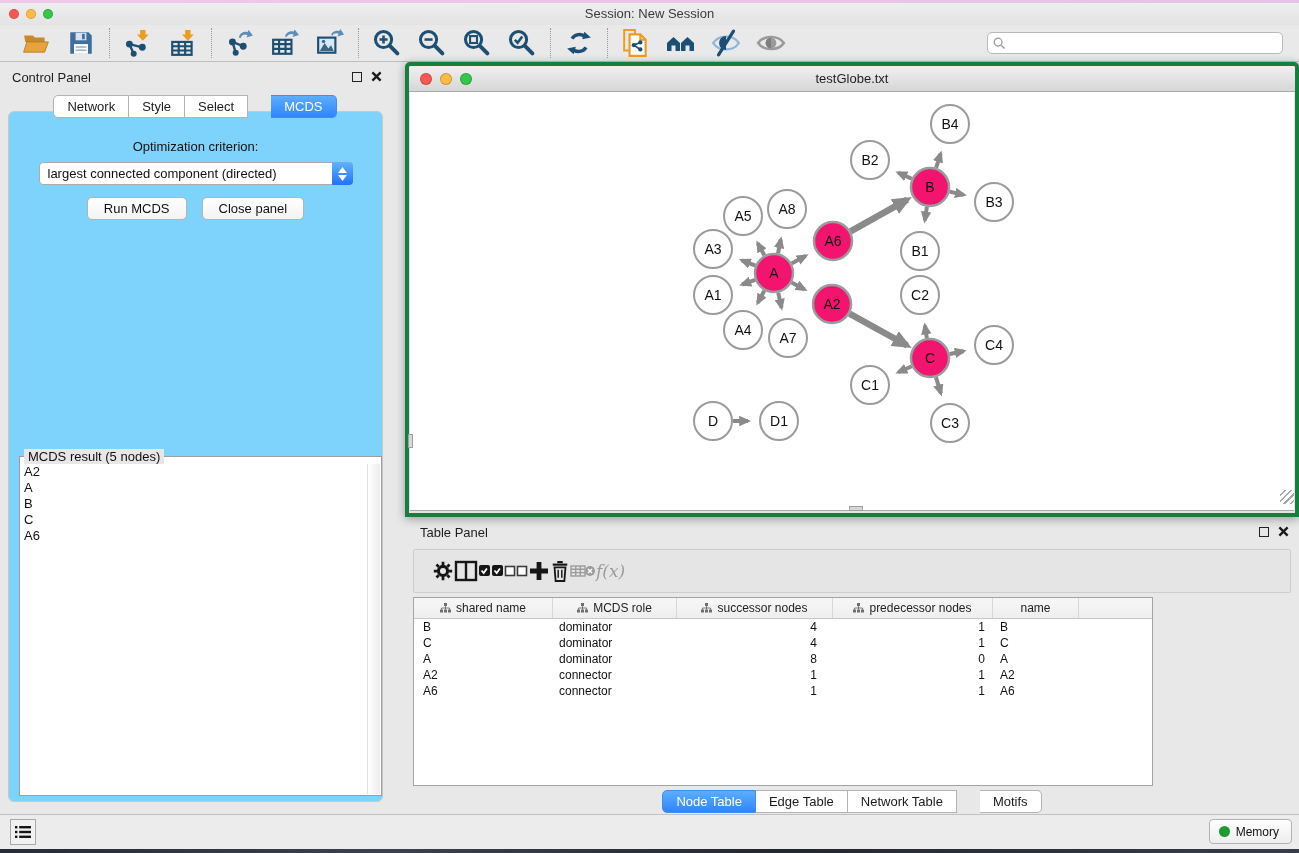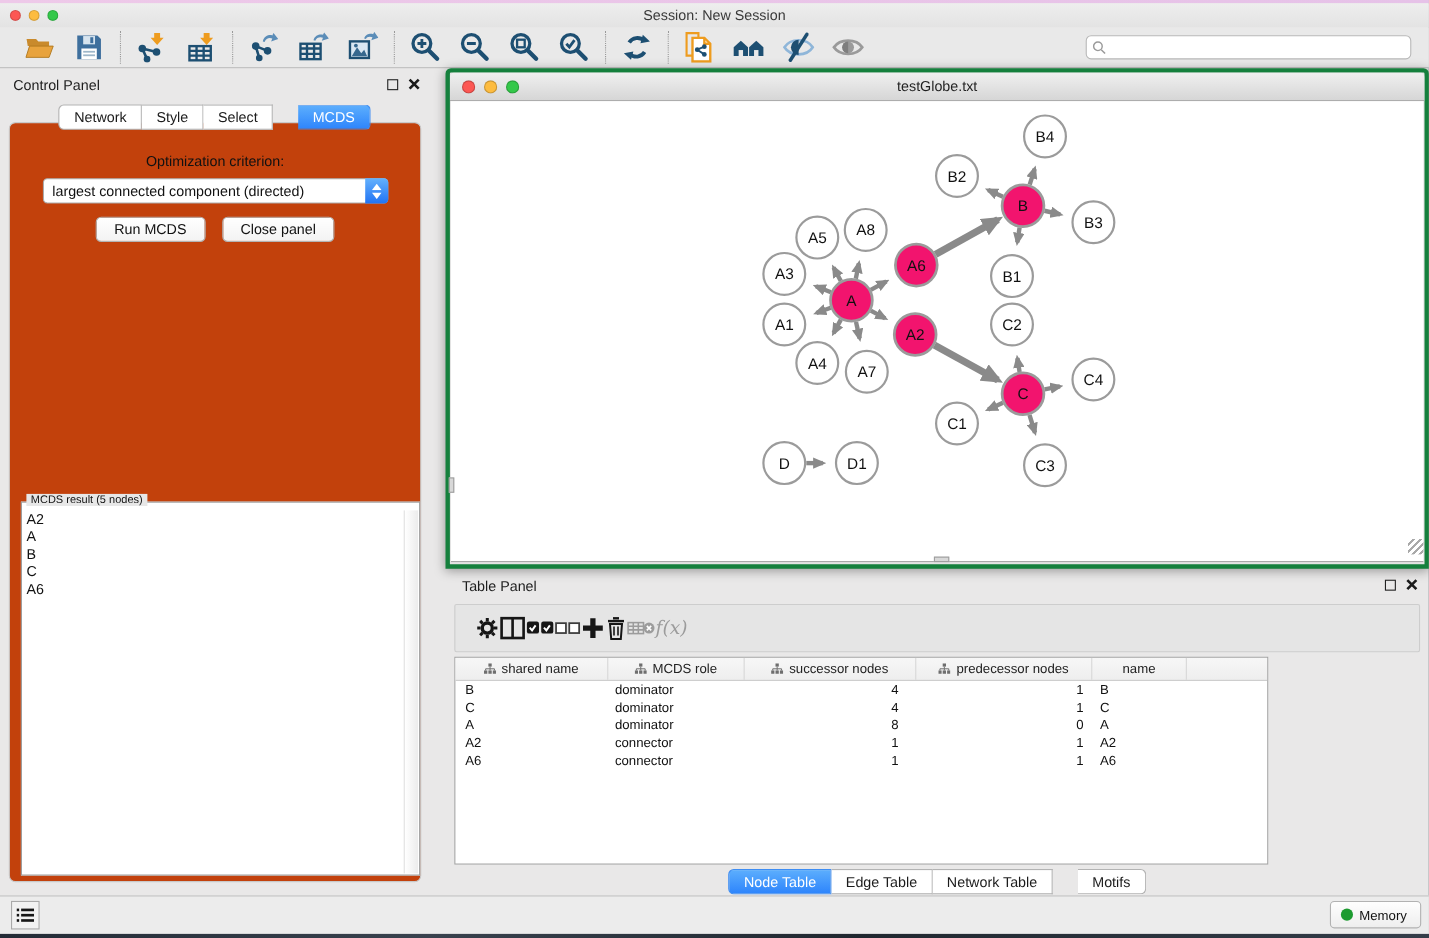--- a/index.html
+++ b/index.html
@@ -39,35 +39,35 @@
   .ph-icons { position:absolute; right:8px; top:9px; display:flex; gap:9px; align-items:center; }
   .float-box { width:10px; height:10px; border:1.5px solid #222; }
   .cp-tabs { position:absolute; top:33px; left:0; right:0; display:flex; justify-content:center; z-index:2; }
   .seg { display:flex; }
   .seg .tab { background:#fff; border:1px solid #b3b3b3; border-left:none; padding:3px 13px;
     font-size:13px; color:#1b1b1b; line-height:15px; }
   .seg .tab:first-child { border-left:1px solid #b3b3b3; border-radius:5px 0 0 5px; }
   .seg .tab:last-child { border-radius:0 5px 5px 0;margin-left:23px; }
   .seg .tab.active { background:linear-gradient(#5caefd,#2e85fc); border-color:#3f8df2; color:#fff; }
   .cp-body { position:absolute; left:8px; top:49px; width:375px; height:691px;
-    background:#c2410c; border:1px solid #c9c9c9; border-radius:6px; }
+    background:#7dd3fc; border:1px solid #c9c9c9; border-radius:6px; }
   .opt-label { margin-top:27px; text-align:center; font-size:13px; color:#111; }
   .cp-select { position:relative; margin:8px auto 0 auto; width:314px; height:23px; background:#fff;
     border:1px solid #ababab; border-radius:4px; font-size:13px; color:#111;
     display:flex; align-items:center; padding:0 26px 0 8px; }
   .cp-select .cap { position:absolute; right:-1px; top:-1px; width:21px; height:23px; border-radius:0 4px 4px 0;
     background:linear-gradient(#64b1fd,#2173f3); display:flex; flex-direction:column;
     align-items:center; justify-content:center; gap:2px; }
   .btn-row { margin-top:12px; display:flex; justify-content:center; gap:15px; }
   .mac-btn { background:linear-gradient(#ffffff,#f3f3f3); border:1px solid #b4b4b4; border-radius:5px;
     font-size:13px; color:#111; padding:3px 16px; height:23px; line-height:15px; }
   .mcds-fieldset { position:absolute; left:10px; top:344px; width:363px; height:340px;
     border:1px solid #9d9d9d; background:#fff; }
   .mcds-legend { position:absolute; left:4px; top:-8px; background:#e7e7e7; padding:0 4px;
-    font-size:10px; color:#111; }
+    font-size:13px; color:#111; }
   .mcds-list { position:absolute; left:1px; top:7px; bottom:1px; right:15px; overflow:hidden; }
   .mcds-item { font-size:13px; color:#111; line-height:16px; padding-left:3px; }
   .mcds-scroll { position:absolute; top:7px; right:1px; bottom:1px; width:13px;
     background:linear-gradient(90deg,#ffffff,#ececec); border-left:1px solid #e0e0e0; }
 
   
   .net-window { position:absolute; left:405px; top:62px; width:894px; height:455px;
     background:#e3e3e3; box-shadow:0 2px 10px rgba(0,0,0,.35); border:4px solid #15803d;
     border-radius:5px 5px 0 0; }
   .net-titlebar { position:absolute; left:0; top:0; right:0; height:26px;

